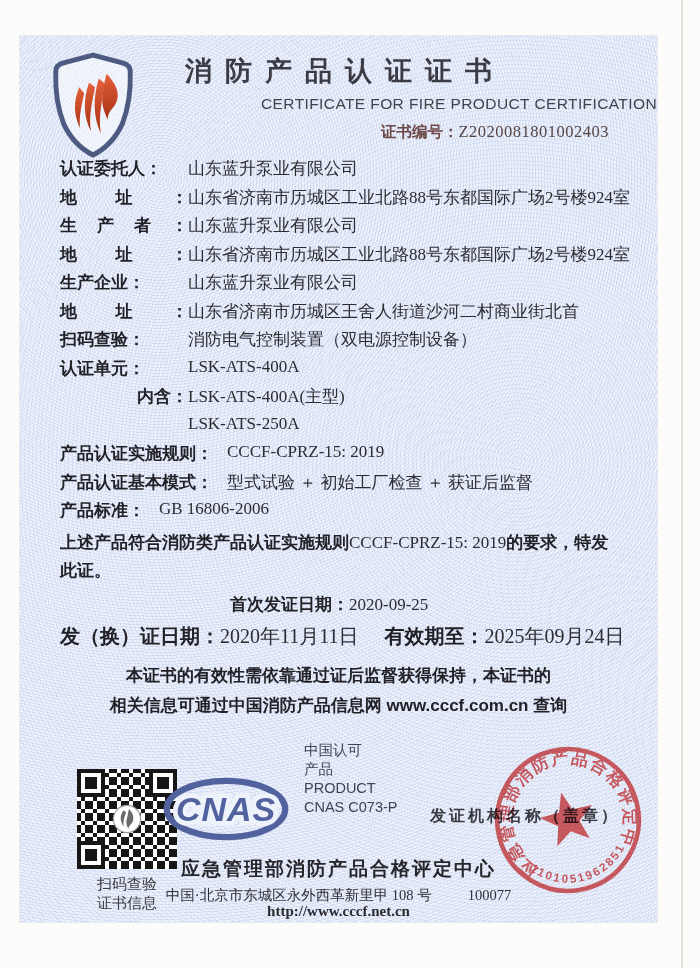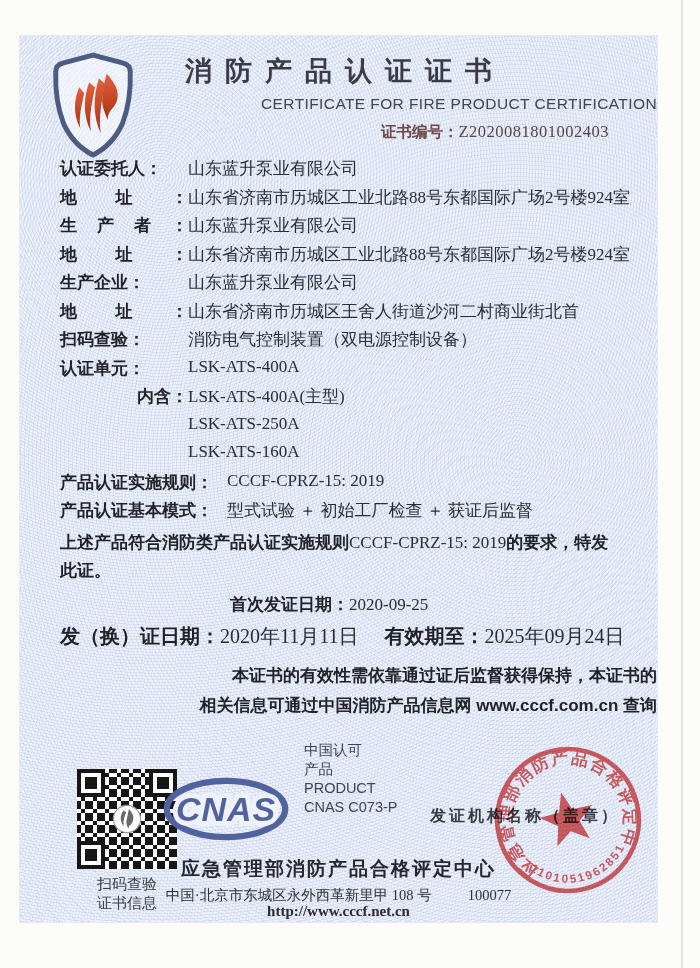--- a/index.html
+++ b/index.html
@@ -44,21 +44,21 @@
   .val{font-family:"Liberation Serif",serif;color:#2c2c33;}
 
   .statement{margin:1px 38px 0 40px;font-size:17px;font-weight:bold;color:#212127;line-height:28.5px;}
   .statement .code{font-family:"Liberation Serif",serif;font-weight:normal;color:#2c2c33;}
 
   .date-first{margin:7px 0 0 210px;height:28px;font-size:17px;}
   .date-issue{margin:2px 0 0 40px;height:28px;font-size:20px;}
   .dlabel{font-weight:bold;color:#212127;}
   .gap{display:inline-block;width:26px;}
 
-  .notice{margin-top:10px;text-align:right;font-weight:bold;font-size:17px;
+  .notice{margin-top:10px;text-align:center;font-weight:bold;font-size:17px;
           line-height:30px;color:#212127;}
 
   .qr{position:absolute;left:57px;top:733px;width:100px;height:100px;}
   .qr-caption{position:absolute;left:42px;top:838px;width:130px;text-align:center;
               font-size:15px;line-height:19px;color:#3c3c42;}
   .cnas-logo{position:absolute;left:142px;top:740px;width:128px;height:66px;}
   .cnas-text{position:absolute;left:284px;top:705px;font-size:14.5px;line-height:19px;color:#3e4452;}
   .issuer{position:absolute;left:410px;top:770px;font-size:16px;letter-spacing:3px;
           color:#3a3a42;font-family:"Liberation Serif",serif;font-weight:bold;z-index:1;}
   .stamp{position:absolute;left:462px;top:698px;width:172px;height:172px;
@@ -105,23 +105,23 @@
       <div class="row"><span class="lbl">认证委托人：</span><span class="val">山东蓝升泵业有限公司</span></div>
       <div class="row"><span class="lbl js">地址：</span><span class="val">山东省济南市历城区工业北路88号东都国际广场2号楼924室</span></div>
       <div class="row"><span class="lbl js">生产者：</span><span class="val">山东蓝升泵业有限公司</span></div>
       <div class="row"><span class="lbl js">地址：</span><span class="val">山东省济南市历城区工业北路88号东都国际广场2号楼924室</span></div>
       <div class="row"><span class="lbl">生产企业：</span><span class="val">山东蓝升泵业有限公司</span></div>
       <div class="row"><span class="lbl js">地址：</span><span class="val">山东省济南市历城区王舍人街道沙河二村商业街北首</span></div>
       <div class="row"><span class="lbl">扫码查验：</span><span class="val">消防电气控制装置（双电源控制设备）</span></div>
       <div class="row"><span class="lbl">认证单元：</span><span class="val">LSK-ATS-400A</span></div>
       <div class="row"><span class="lbl ind">内含：</span><span class="val">LSK-ATS-400A(主型)</span></div>
       <div class="row"><span class="lbl"></span><span class="val">LSK-ATS-250A</span></div>
-      <div class="row"><span class="lbl"></span><span class="val">LSK-ATS-160A</span></div>
       <div class="row wide"><span class="lbl">产品认证实施规则：</span><span class="val">CCCF-CPRZ-15: 2019</span></div>
       <div class="row wide"><span class="lbl">产品认证基本模式：</span><span class="val">型式试验 ＋ 初始工厂检查 ＋ 获证后监督</span></div>
+      <div class="row wide"><span class="lbl spread">产品标准：</span><span class="val">GB 16806-2006</span></div>
     </div>
 
     <div class="statement">
       <span>上述产品符合消防类产品认证实施规则</span><span class="code">CCCF-CPRZ-15: 2019</span><span>的要求，特发</span><br>
       <span>此证。</span>
     </div>
 
     <div class="date-first">
       <span class="dlabel">首次发证日期：</span><span class="val">2020-09-25</span>
     </div>

